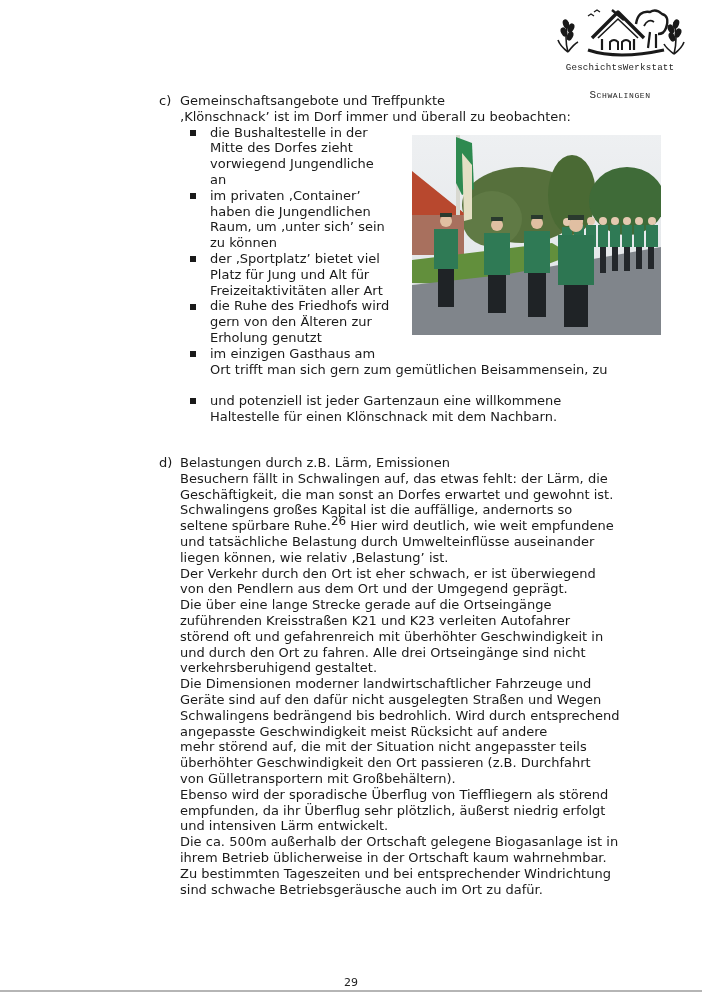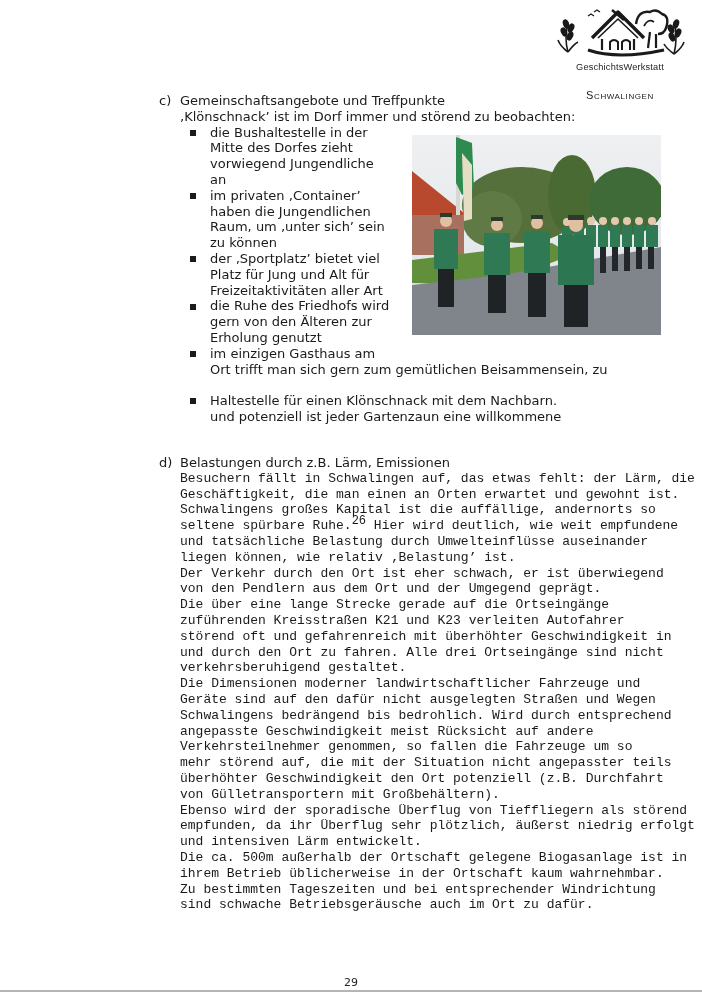--- a/index.html
+++ b/index.html
@@ -5,21 +5,21 @@
   html, body { margin: 0; padding: 0; }
   body {
     width: 702px; height: 993px; background: #ffffff; position: relative; overflow: hidden;
     font-family: "DejaVu Sans", sans-serif; color: #1a1a1a;
   }
   .page { position: absolute; left: 0; top: 0; width: 702px; height: 993px; }
   .logo { position: absolute; left: 552px; top: 4px; width: 136px; height: 84px; }
   .logo svg { position: absolute; left: 0; top: 0; }
   .logo-line1, .logo-line2 {
     position: absolute; left: 0; width: 136px; text-align: center;
-    font-family: Liberation Sans, sans-serif; color: #222; letter-spacing: 0.2px;
+    font-family: Liberation Mono, monospace; color: #222; letter-spacing: 0.2px;
   }
   .logo-line1 { top: 58px; font-size: 9.2px; }
   .logo-line2 { top: 85px; font-size: 9.2px; }
 
   .txt { position: absolute; font-size: 13px; line-height: 15.8px; white-space: nowrap; }
   .line { display: block; height: 15.8px; }
   .bullet { position: absolute; width: 6px; height: 6px; background: #1a1a1a; }
 
   .photo {
     position: absolute; left: 412px; top: 135px; width: 249px; height: 200px; overflow: hidden;
@@ -72,21 +72,21 @@
         <path d="M122 50 Q114 44 112 40" fill="none"></path>
         <path d="M122 50 Q130 44 132 38" fill="none"></path>
       </g>
     </svg>
     <div class="logo-line1">GeschichtsWerkstatt</div>
     <div class="logo-line2" style="font-variant: small-caps; font-size: 11px; letter-spacing: 0.6px;">Schwalingen</div>
   </div>
 
   <div class="txt" style="left:159px; top:93px;">c)</div>
   <div class="txt" style="left:180px; top:93px;">Gemeinschaftsangebote und Treffpunkte</div>
-  <div class="txt" style="left:180px; top:108.8px;">‚Klönschnack’ ist im Dorf immer und störend zu beobachten:</div>
+  <div class="txt" style="left:180px; top:108.8px;">‚Klönschnack’ ist im Dorf immer und überall zu beobachten:</div>
 
   <div>
 
     <div class="bullet" style="left:190px; top:130px;"></div>
     <div class="txt" style="left:210px; top:124.6px;">
       <span class="line">die Bushaltestelle in der</span>
       <span class="line">Mitte des Dorfes zieht</span>
       <span class="line">vorwiegend Jungendliche</span>
       <span class="line">an</span>
     </div>
@@ -114,22 +114,22 @@
     </div>
 
     <div class="bullet" style="left:190px; top:351px;"></div>
     <div class="txt" style="left:210px; top:345.8px;">
       <span class="line">im einzigen Gasthaus am</span>
       <span class="line">Ort trifft man sich gern zum gemütlichen Beisammensein, zu</span>
     </div>
 
     <div class="bullet" style="left:190px; top:398px;"></div>
     <div class="txt" style="left:210px; top:393.2px;">
+      <span class="line">und potenziell ist jeder Gartenzaun eine willkommene</span>
       <span class="line">Haltestelle für einen Klönschnack mit dem Nachbarn.</span>
-      <span class="line">und potenziell ist jeder Gartenzaun eine willkommene</span>
     </div>
   </div>
 
   <div class="photo">
     <svg width="249" height="200" viewBox="0 0 249 200">
       <defs>
         <linearGradient id="sky" x1="0" y1="0" x2="0" y2="1">
           <stop offset="0" stop-color="#eef0f2"></stop>
           <stop offset="1" stop-color="#dfe3e6"></stop>
         </linearGradient>
@@ -203,41 +203,40 @@
         <rect x="152" y="150" width="24" height="42" fill="#1f2326"></rect>
         <circle cx="164" cy="90" r="7" fill="#e0bfa2"></circle>
         <rect x="156" y="80" width="16" height="5" fill="#2a3a2e"></rect>
       </g>
     </svg>
   </div>
 
   <div class="txt" style="left:159px; top:455px;">d)</div>
   <div class="txt" style="left:180px; top:455px;">Belastungen durch z.B. Lärm, Emissionen</div>
 
-  <div class="txt" style="left:180px; top:470.8px;font-family:Liberation Mono, monospace;">
+  <div class="txt" style="left:180px; top:470.8px;">
     <span class="line">Besuchern fällt in Schwalingen auf, das etwas fehlt: der Lärm, die</span>
-    <span class="line">Geschäftigkeit, die man einen an Orten erwartet und gewohnt ist.</span>
+    <span class="line">Geschäftigkeit, die man sonst an Dorfes erwartet und gewohnt ist.</span>
     <span class="line">Schwalingens großes Kapital ist die auffällige, andernorts so</span>
     <span class="line"><span>seltene spürbare Ruhe.</span><sup>26</sup><span> Hier wird deutlich, wie weit empfundene</span></span>
     <span class="line">und tatsächliche Belastung durch Umwelteinflüsse auseinander</span>
     <span class="line">liegen können, wie relativ ‚Belastung’ ist.</span>
     <span class="line">Der Verkehr durch den Ort ist eher schwach, er ist überwiegend</span>
     <span class="line">von den Pendlern aus dem Ort und der Umgegend geprägt.</span>
     <span class="line">Die über eine lange Strecke gerade auf die Ortseingänge</span>
     <span class="line">zuführenden Kreisstraßen K21 und K23 verleiten Autofahrer</span>
     <span class="line">störend oft und gefahrenreich mit überhöhter Geschwindigkeit in</span>
     <span class="line">und durch den Ort zu fahren. Alle drei Ortseingänge sind nicht</span>
     <span class="line">verkehrsberuhigend gestaltet.</span>
     <span class="line">Die Dimensionen moderner landwirtschaftlicher Fahrzeuge und</span>
     <span class="line">Geräte sind auf den dafür nicht ausgelegten Straßen und Wegen</span>
     <span class="line">Schwalingens bedrängend bis bedrohlich. Wird durch entsprechend</span>
     <span class="line">angepasste Geschwindigkeit meist Rücksicht auf andere</span>
-    <span class="line">Verkehrsteilnehmer genommen, so fallen die Fahrzeuge um so</span>
     <span class="line">mehr störend auf, die mit der Situation nicht angepasster teils</span>
-    <span class="line">überhöhter Geschwindigkeit den Ort potenziell (z.B. Durchfahrt</span>
+    <span class="line">überhöhter Geschwindigkeit den Ort passieren (z.B. Durchfahrt</span>
     <span class="line">von Gülletransportern mit Großbehältern).</span>
     <span class="line">Ebenso wird der sporadische Überflug von Tieffliegern als störend</span>
     <span class="line">empfunden, da ihr Überflug sehr plötzlich,  äußerst niedrig erfolgt</span>
     <span class="line">und intensiven Lärm entwickelt.</span>
     <span class="line">Die ca. 500m außerhalb der Ortschaft gelegene Biogasanlage ist in</span>
     <span class="line">ihrem Betrieb üblicherweise in der Ortschaft  kaum wahrnehmbar.</span>
     <span class="line">Zu bestimmten Tageszeiten und bei entsprechender Windrichtung</span>
     <span class="line">sind schwache Betriebsgeräusche auch im Ort zu dafür.</span>
   </div>
 

